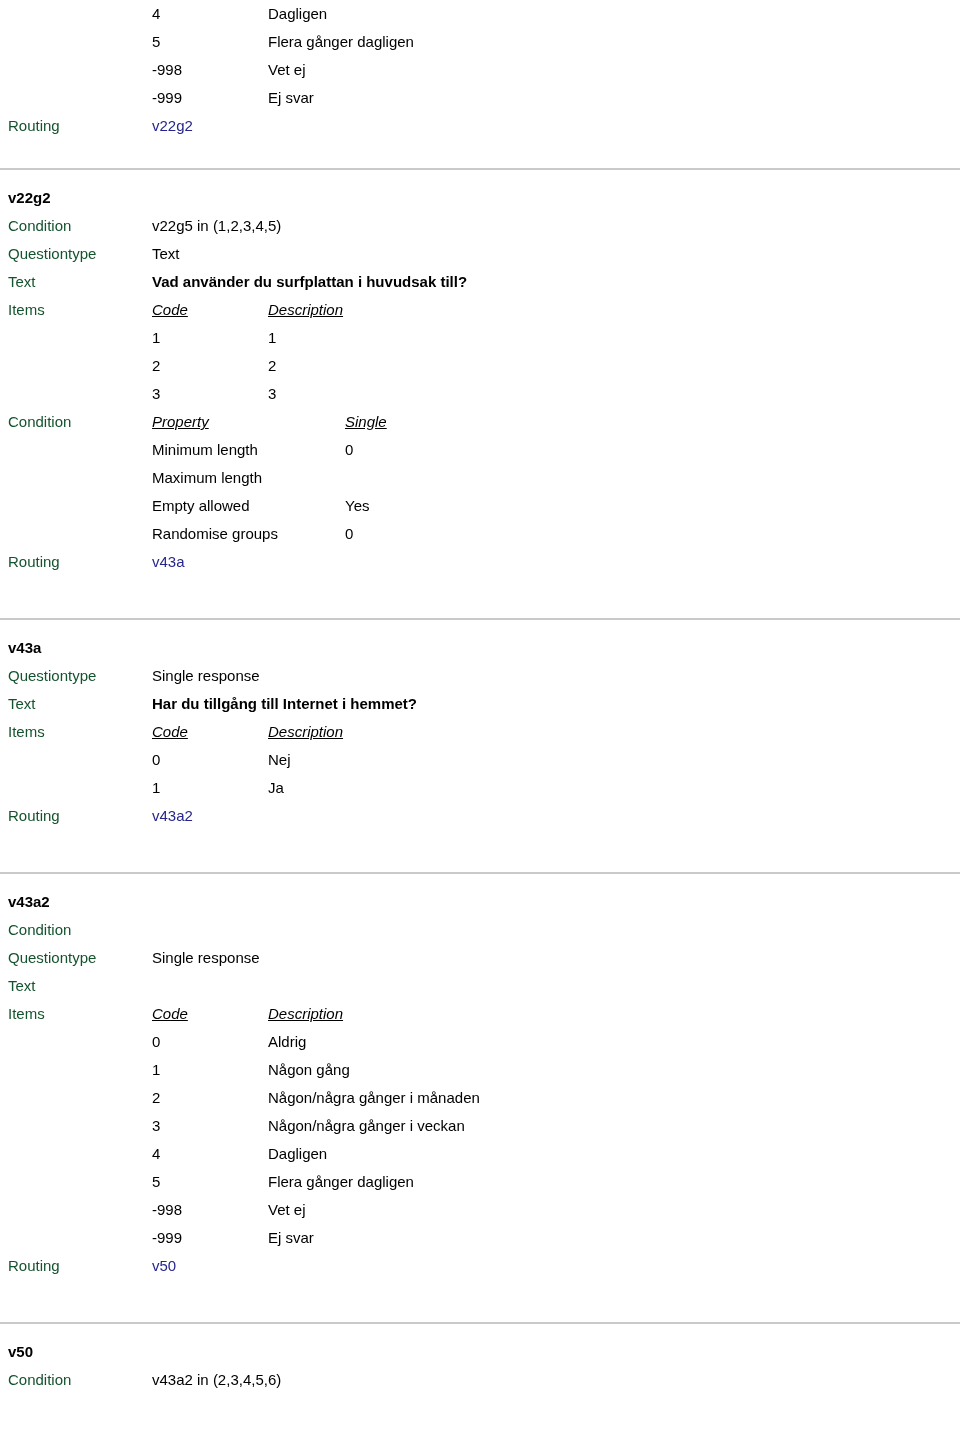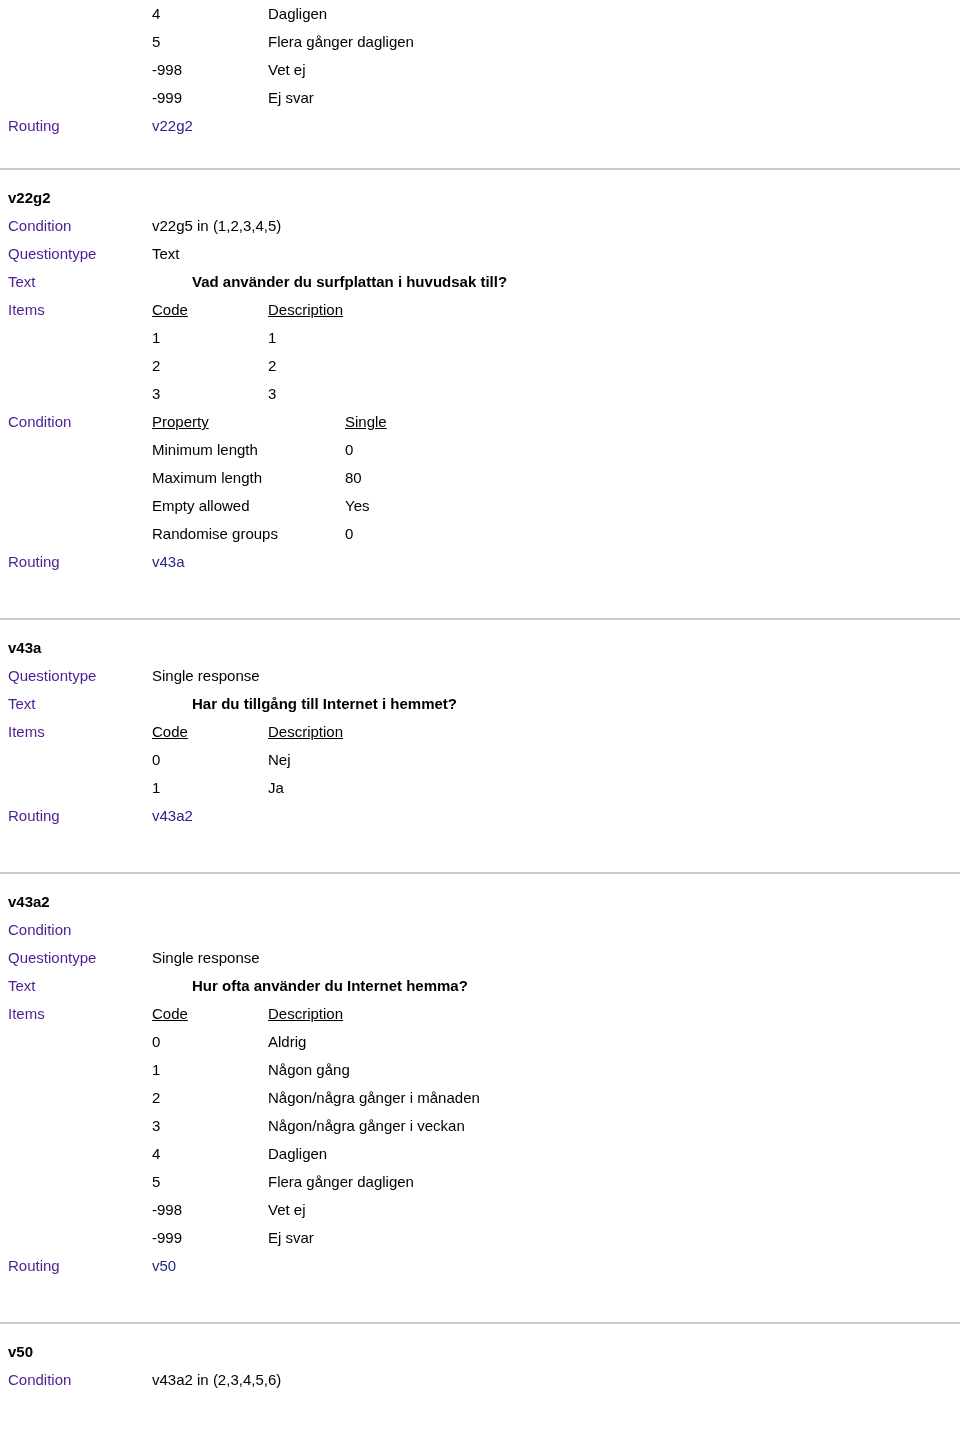--- a/index.html
+++ b/index.html
@@ -29,31 +29,30 @@
     align-items: flex-start;
     line-height: 28px;
     min-height: 28px;
   }
   .lbl {
     width: 152px;
     flex: 0 0 152px;
     padding-left: 8px;
     box-sizing: border-box;
     font-size: 15px;
-    color: #4c1d95;
+    color: #14532d;
     white-space: nowrap;
   }
   .val {
     flex: 1 1 auto;
     font-size: 15px;
     color: #000;
   }
   .val.strong {
     font-weight: bold;
-    margin-left: 40px;
   }
   .val.link {
     color: #26268c;
   }
 
   
   .divider {
     border: 0;
     border-top: 2px solid #c9c9c9;
     margin: 0;
@@ -89,20 +88,21 @@
   }
   .subrow .c-prop {
     width: 193px;
     flex: 0 0 193px;
   }
   .subrow .c-value {
     flex: 1 1 auto;
   }
   .subrow.head span {
     text-decoration: underline;
+    font-style: italic;
   }
 
   
   .gap {
     height: 28px;
   }
   .gap-sm {
     height: 14px;
   }
   .gap-lg {
@@ -218,21 +218,20 @@
         <div class="subrow head">
           <span class="c-prop">Property</span>
           <span class="c-value">Single</span>
         </div>
         <div class="subrow">
           <span class="c-prop">Minimum length</span>
           <span class="c-value">0</span>
         </div>
         <div class="subrow">
           <span class="c-prop">Maximum length</span>
-          <span class="c-value">80</span>
         </div>
         <div class="subrow">
           <span class="c-prop">Empty allowed</span>
           <span class="c-value">Yes</span>
         </div>
         <div class="subrow">
           <span class="c-prop">Randomise groups</span>
           <span class="c-value">0</span>
         </div>
       </div>
@@ -300,21 +299,20 @@
       <div class="lbl">Condition</div>
     </div>
 
     <div class="row">
       <div class="lbl">Questiontype</div>
       <div class="val">Single response</div>
     </div>
 
     <div class="row">
       <div class="lbl">Text</div>
-      <div class="val strong">Hur ofta använder du Internet hemma?</div>
     </div>
 
     <div class="row">
       <div class="lbl">Items</div>
       <div class="val subtable">
         <div class="subrow head">
           <span class="c-code">Code</span>
           <span class="c-desc">Description</span>
         </div>
         <div class="subrow">

